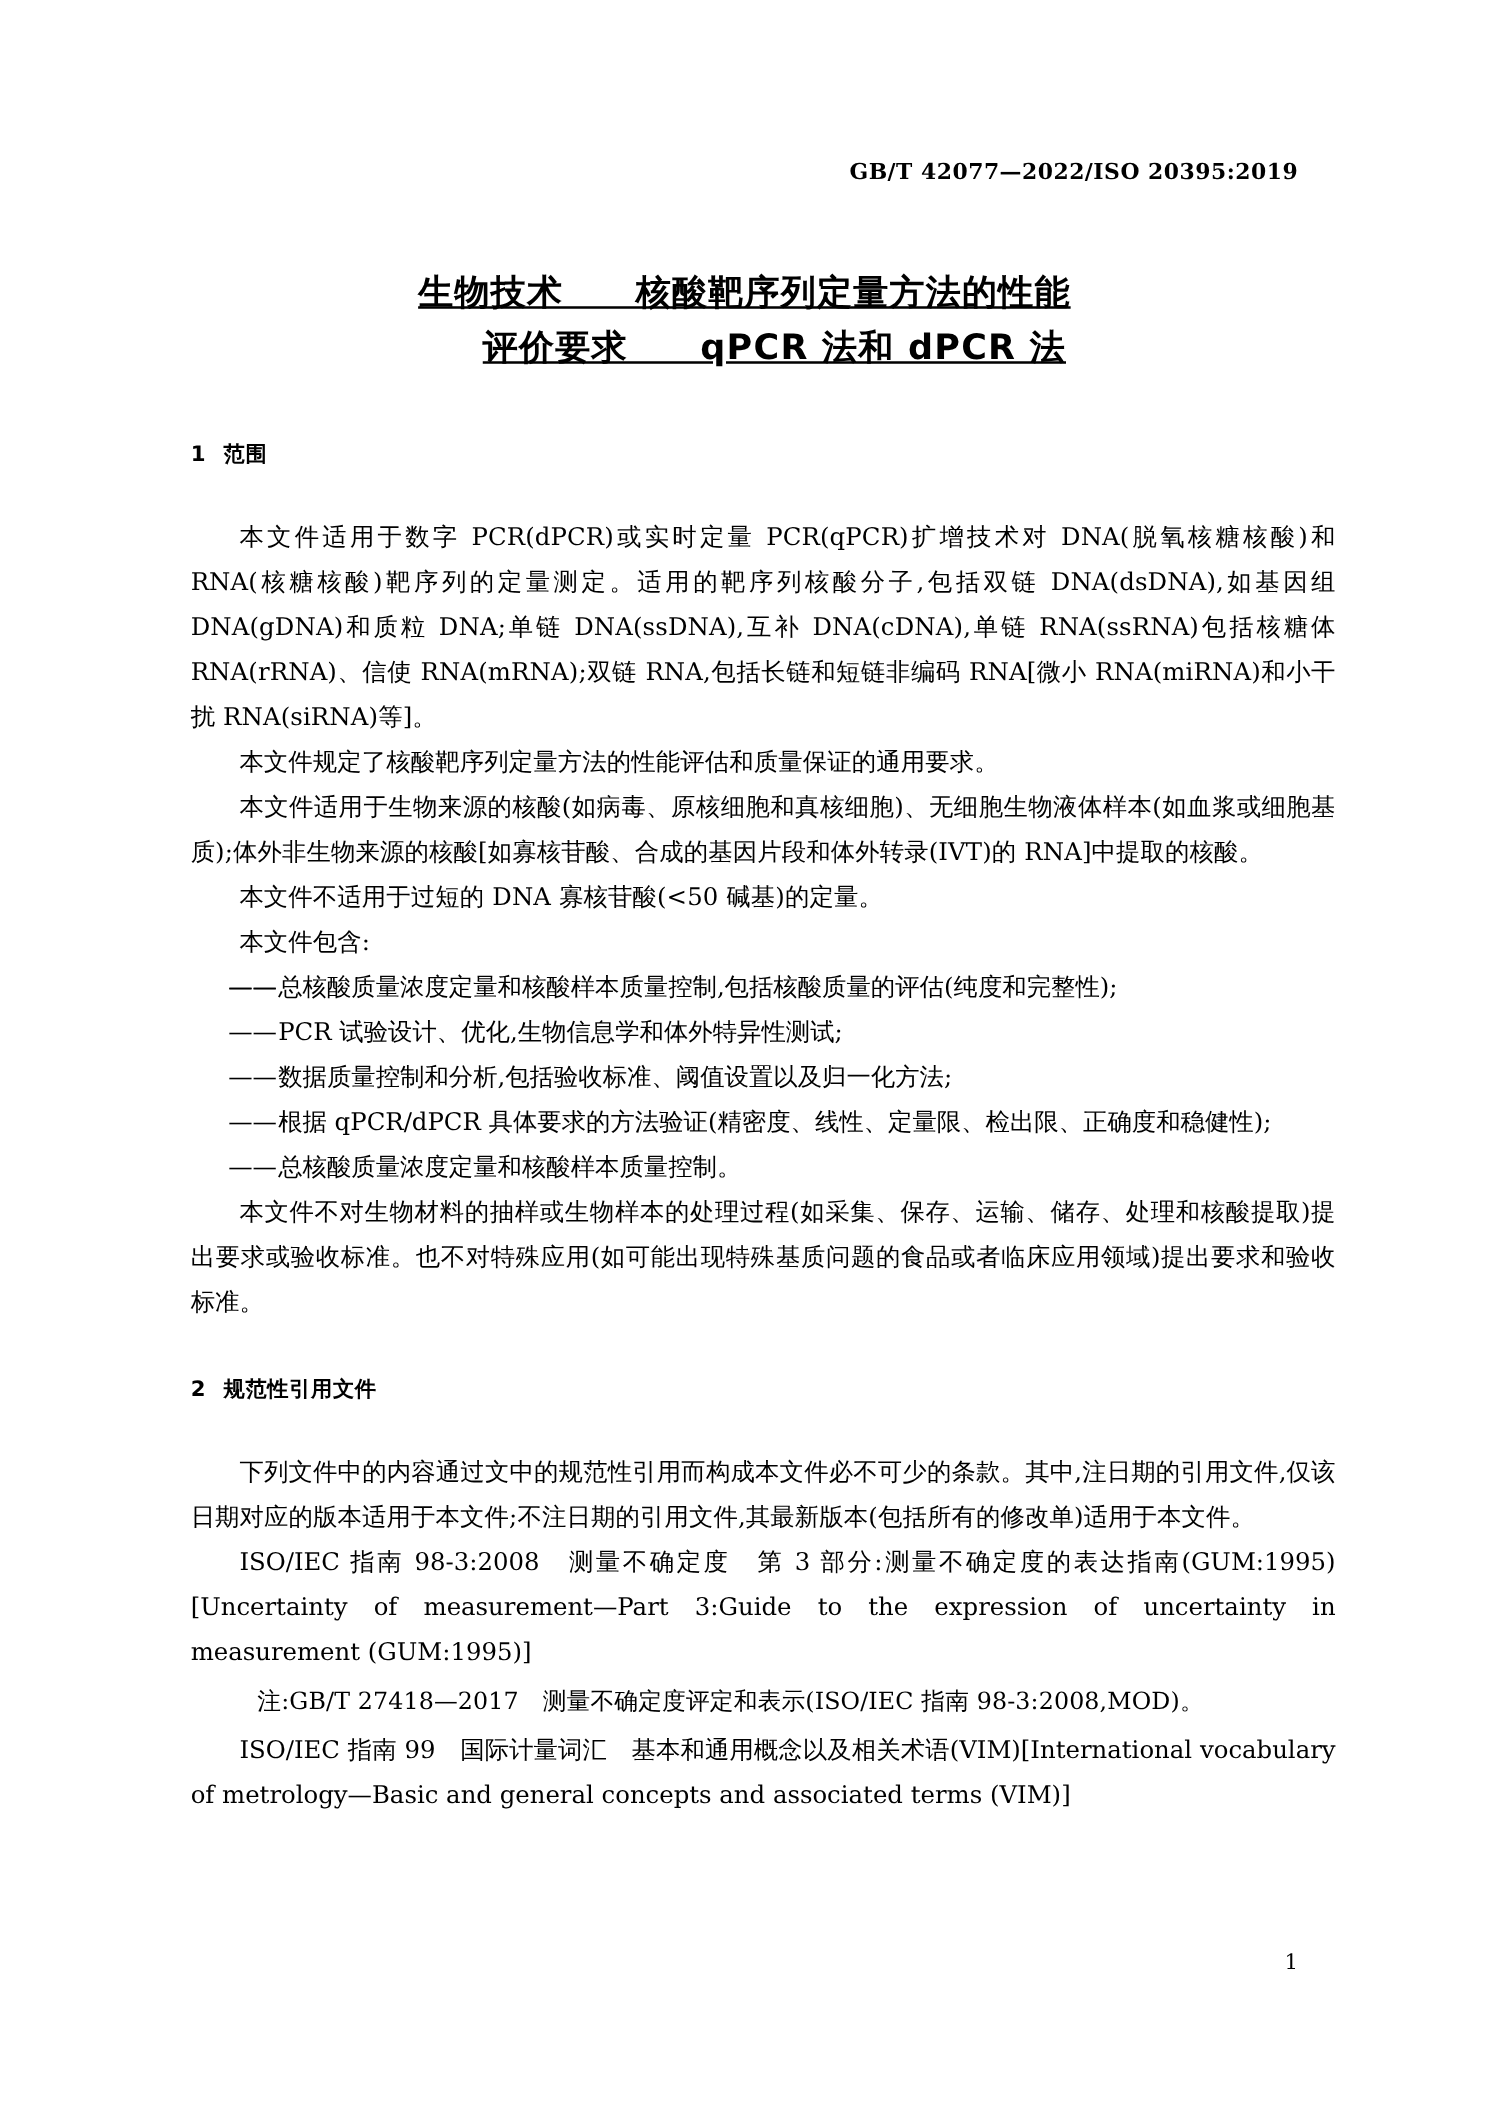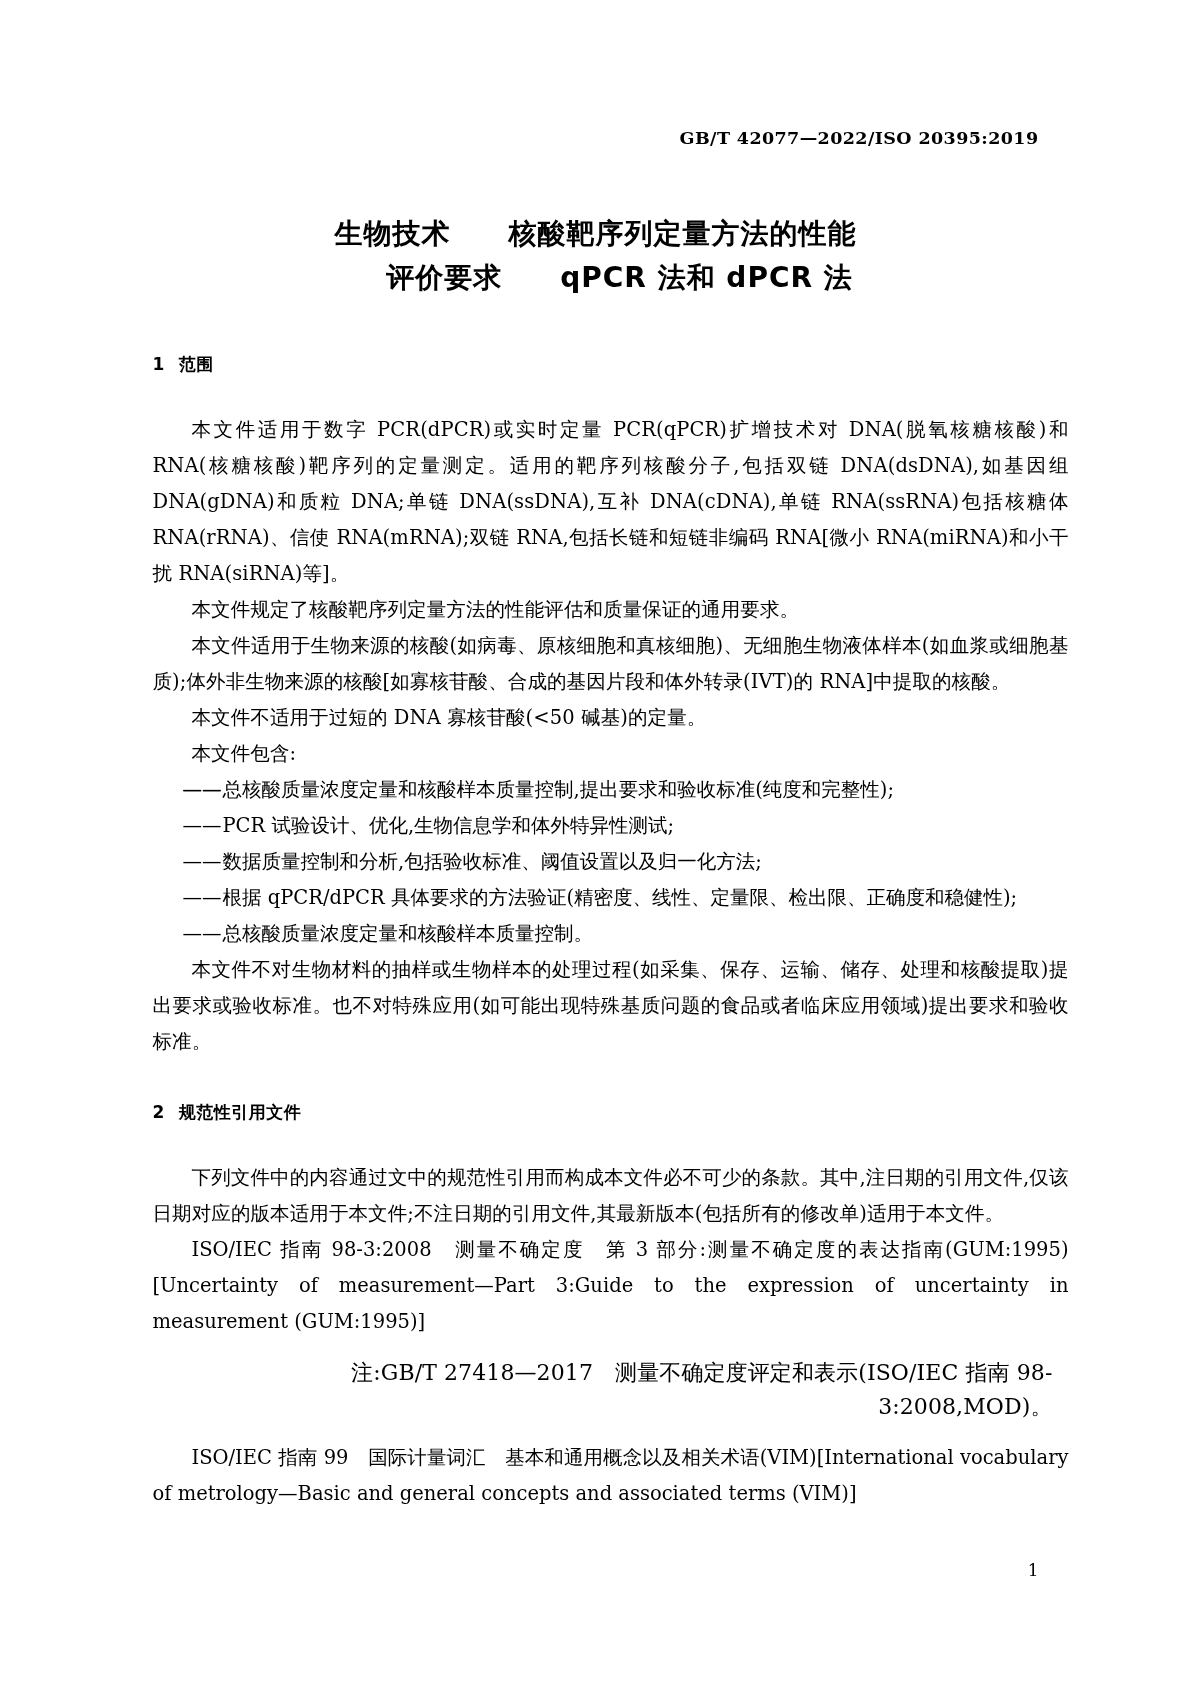--- a/index.html
+++ b/index.html
@@ -39,20 +39,21 @@
     position: absolute;
     top: 212px;
     left: 0;
     width: 100%;
     text-align: center;
     font-family: "DejaVu Sans", "Liberation Sans", sans-serif;
     font-weight: bold;
     font-size: 28px;
     line-height: 44px;
     letter-spacing: 1px;
+    text-decoration: underline;
   }
   .doc-title .line2 { display: block; padding-left: 48px; }
 
   
   .body-area {
     position: absolute;
     left: 137px;
     top: 352px;
     width: 916px;
   }
@@ -105,26 +106,25 @@
   p.ref-item {
     margin: 0;
     font-size: 19.5px;
     line-height: 36px;
     text-align: justify;
     text-justify: inter-ideograph;
   }
   p.ref-item.hang { text-indent: 2em; }
 
   p.note {
-    margin: 16px;
-    font-size: 22px;
+    margin: 4px;
+    font-size: 19px;
     line-height: 34px;
     text-indent: 2.6em;
     letter-spacing: 0.1px;
-    text-align: right;
   }
 
   
   .page-number {
     position: absolute;
     bottom: 104px;
     right: 137px;
     font-size: 17px;
     font-family: "DejaVu Serif", "Liberation Serif", serif;
   }
@@ -153,21 +153,21 @@
     <p class="para indent">本文件适用于生物来源的核酸(如病毒、原核细胞和真核细胞)、无细胞生物液体样本(如血浆或细胞基质);体外非生物来源的核酸[如寡核苷酸、合成的基因片段和体外转录(IVT)的 RNA]中提取的核酸。</p>
     <p class="para indent">本文件不适用于过短的 DNA 寡核苷酸(&lt;50 碱基)的定量。</p>
     <p class="para indent">本文件包含:</p>
 
     <ul class="dash-list">
       <li>
         <span class="dash">——</span>
       </li>
       <li>
         <span class="dash">——</span>
-        <span>总核酸质量浓度定量和核酸样本质量控制,提出要求和验收标准(纯度和完整性);</span>
+        <span>总核酸质量浓度定量和核酸样本质量控制,包括核酸质量的评估(纯度和完整性);</span>
       </li>
       <li>
         <span class="dash">——</span>
         <span>PCR 试验设计、优化,生物信息学和体外特异性测试;</span>
       </li>
       <li>
         <span class="dash">——</span>
         <span>数据质量控制和分析,包括验收标准、阈值设置以及归一化方法;</span>
       </li>
       <li>

